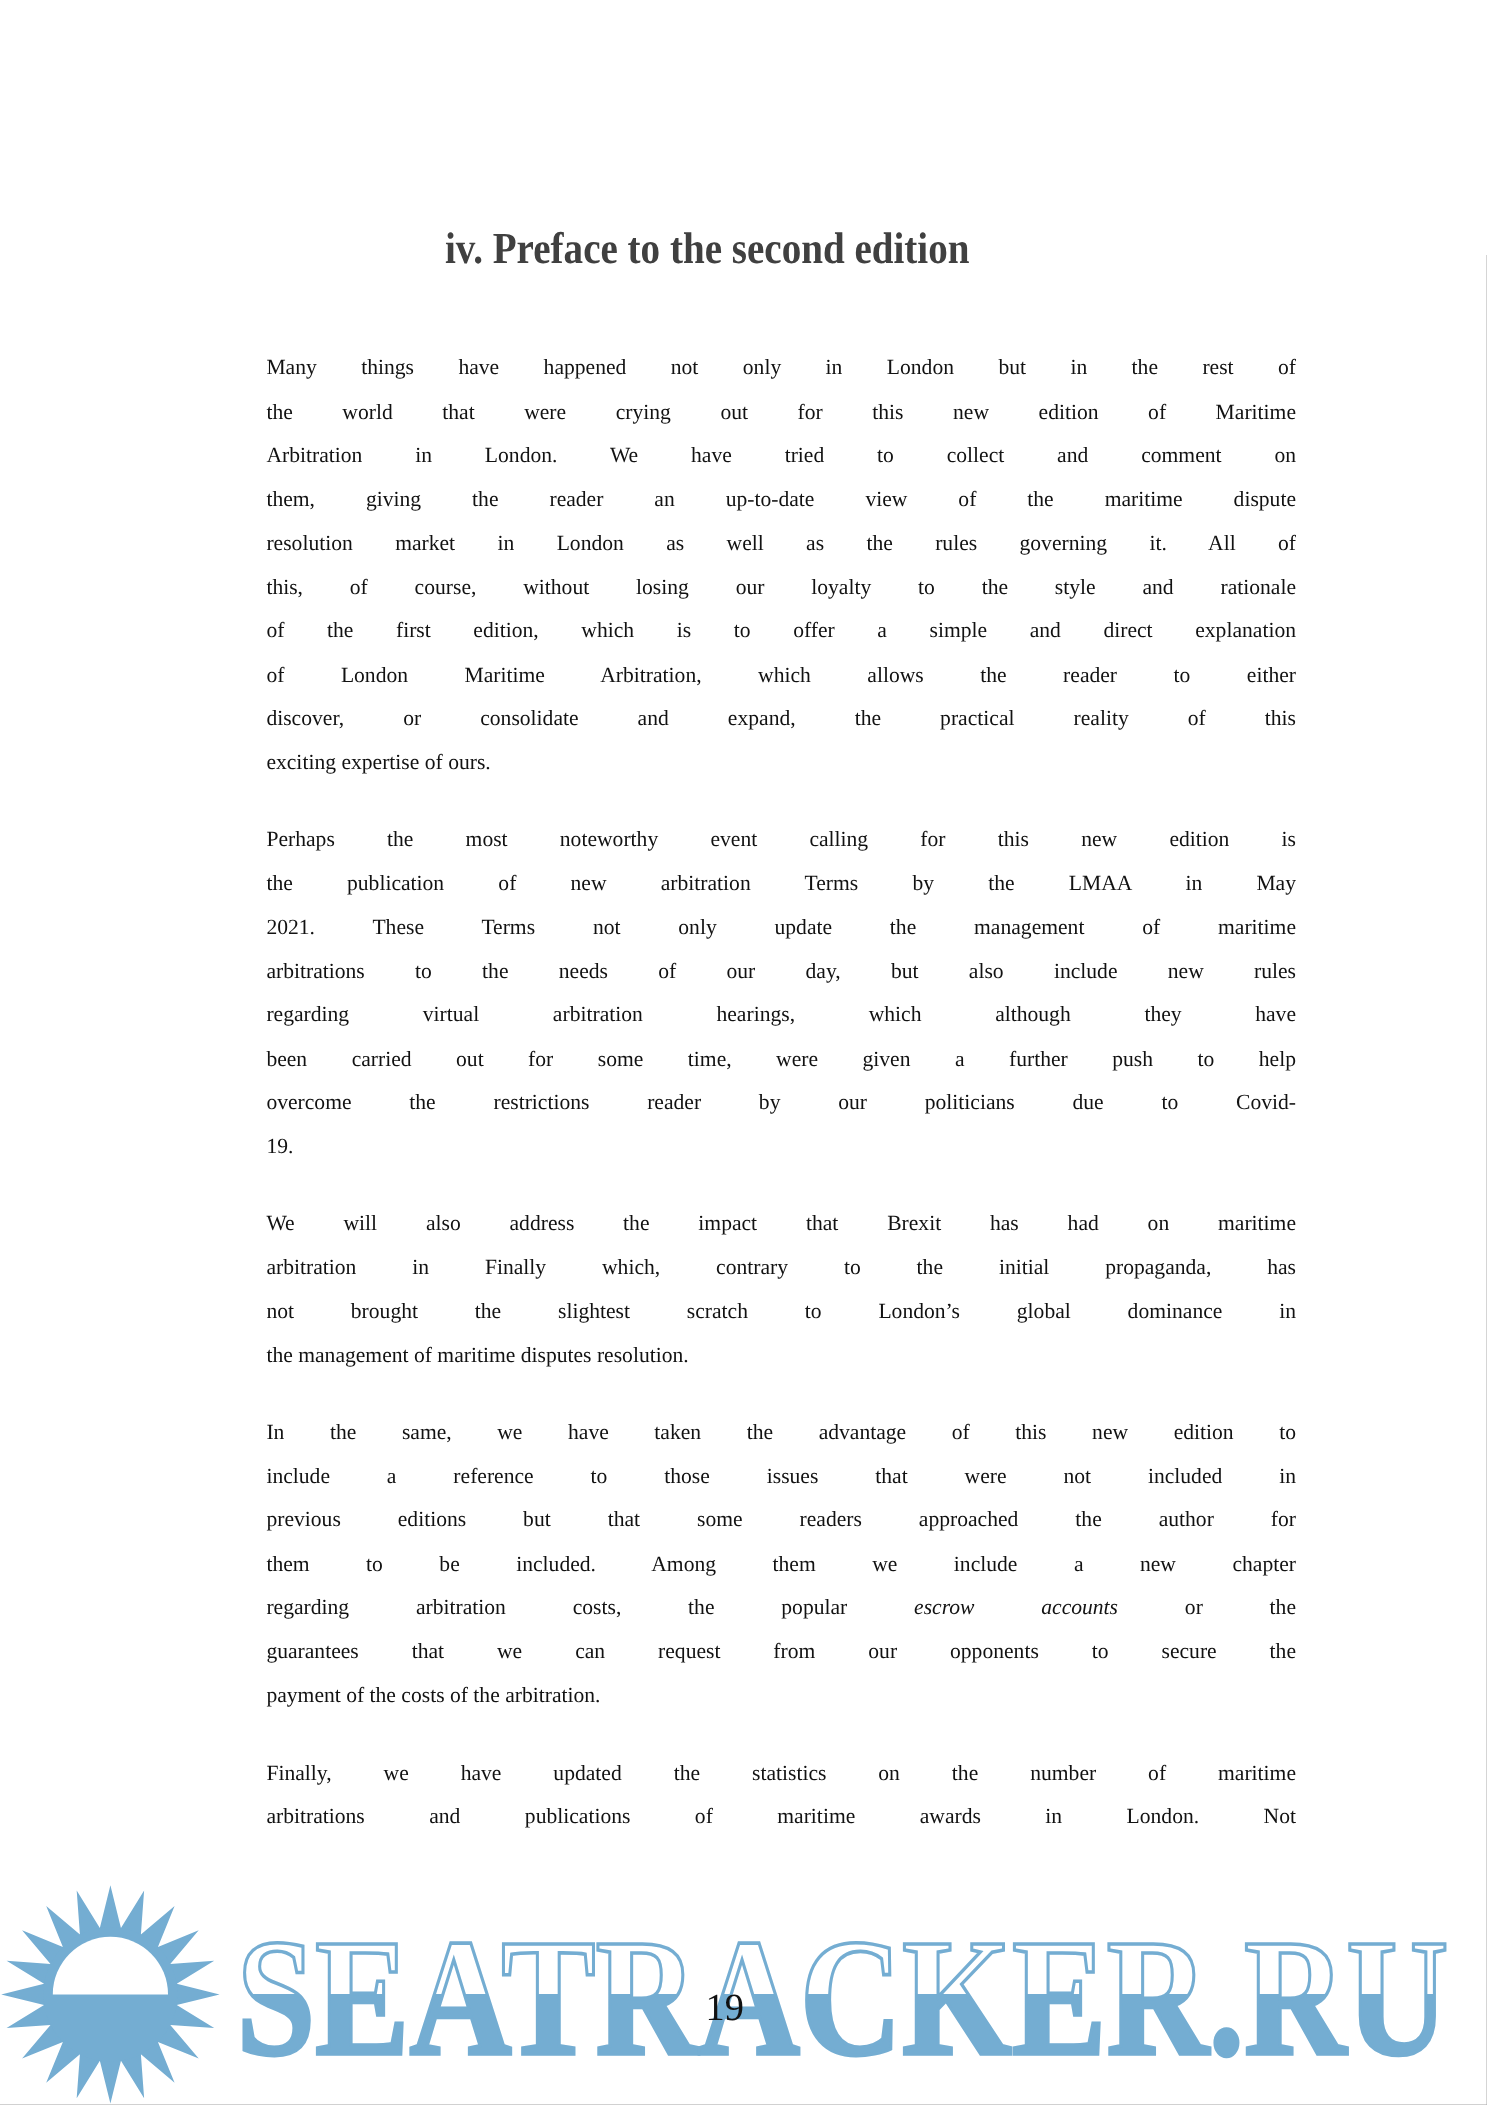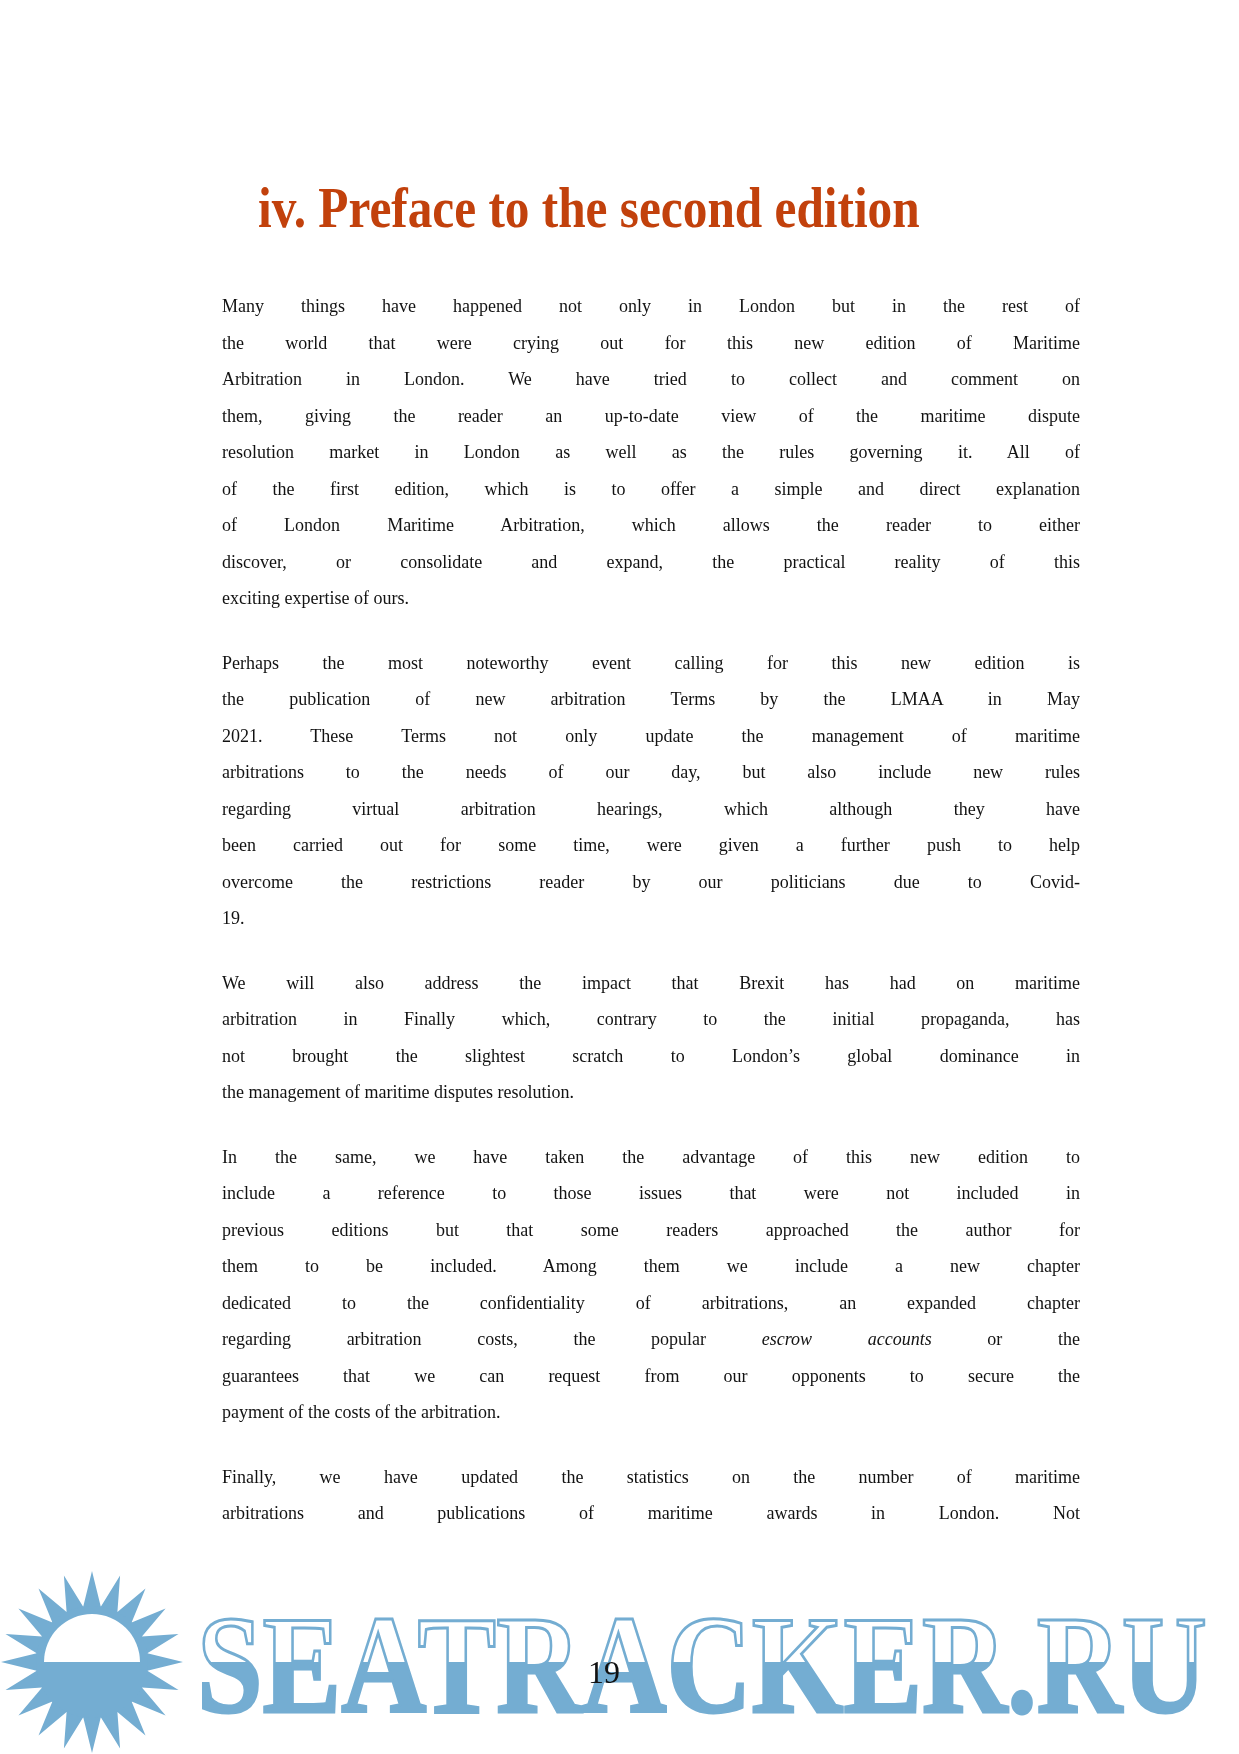--- a/index.html
+++ b/index.html
@@ -7,23 +7,23 @@
     position:relative;
     width:1239px;height:1754px;
     margin:0 auto;
     background:#ffffff;
     overflow:hidden;
     font-family:"Liberation Serif","DejaVu Serif",serif;
   }
   .heading{
     position:absolute;top:178px;left:0;width:1178px;
     text-align:center;
-    color:#c2410c;
+    color:#404040;
     font-weight:bold;
-    font-size:56px;
+    font-size:37px;
     line-height:60px;
   }
   .heading .squeeze{
     display:inline-block;
     transform:scaleX(0.88);
     transform-origin:center;
     white-space:nowrap;
   }
   .body-col{
     position:absolute;left:222px;top:288px;width:858px;
@@ -68,20 +68,21 @@
     <span class="squeeze">iv. Preface to the second edition</span>
   </div>
 
   <div class="body-col">
       <div class="para">
         <div class="line"><span>Many things have happened not only in London but in the rest of</span></div>
         <div class="line"><span>the world that were crying out for this new edition of Maritime</span></div>
         <div class="line"><span>Arbitration in London. We have tried to collect and comment on</span></div>
         <div class="line"><span>them, giving the reader an up-to-date view of the maritime dispute</span></div>
         <div class="line"><span>resolution market in London as well as the rules governing it. All of</span></div>
+        <div class="line"><span>this, of course, without losing our loyalty to the style and rationale</span></div>
         <div class="line"><span>of the first edition, which is to offer a simple and direct explanation</span></div>
         <div class="line"><span>of London Maritime Arbitration, which allows the reader to either</span></div>
         <div class="line"><span>discover, or consolidate and expand, the practical reality of this</span></div>
         <div class="line last"><span>exciting expertise of ours.</span></div>
       </div>
       <div class="para">
         <div class="line"><span>Perhaps the most noteworthy event calling for this new edition is</span></div>
         <div class="line"><span>the publication of new arbitration Terms by the LMAA in May</span></div>
         <div class="line"><span>2021. These Terms not only update the management of maritime</span></div>
         <div class="line"><span>arbitrations to the needs of our day, but also include new rules</span></div>
@@ -94,21 +95,20 @@
         <div class="line"><span>We will also address the impact that Brexit has had on maritime</span></div>
         <div class="line"><span>arbitration in Finally which, contrary to the initial propaganda, has</span></div>
         <div class="line"><span>not brought the slightest scratch to London’s global dominance in</span></div>
         <div class="line last"><span>the management of maritime disputes resolution.</span></div>
       </div>
       <div class="para">
         <div class="line"><span>In the same, we have taken the advantage of this new edition to</span></div>
         <div class="line"><span>include a reference to those issues that were not included in</span></div>
         <div class="line"><span>previous editions but that some readers approached the author for</span></div>
         <div class="line"><span>them to be included. Among them we include a new chapter</span></div>
-        <div class="line"><span>dedicated to the confidentiality of arbitrations, an expanded chapter</span></div>
         <div class="line"><span>regarding arbitration costs, the popular </span><span class="it">escrow accounts</span><span> or the</span></div>
         <div class="line"><span>guarantees that we can request from our opponents to secure the</span></div>
         <div class="line last"><span>payment of the costs of the arbitration.</span></div>
       </div>
       <div class="para">
         <div class="line"><span>Finally, we have updated the statistics on the number of maritime</span></div>
         <div class="line"><span>arbitrations and publications of maritime awards in London. Not</span></div>
       </div>
     </div>
 

